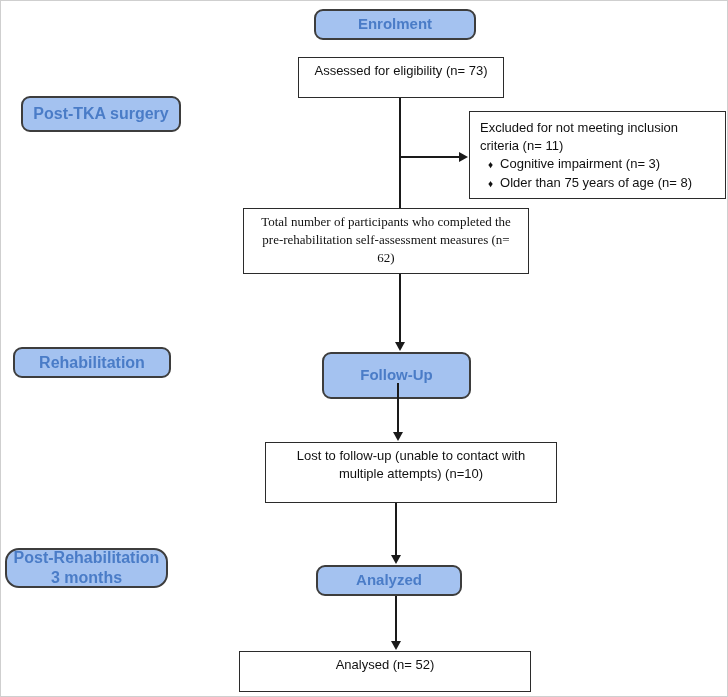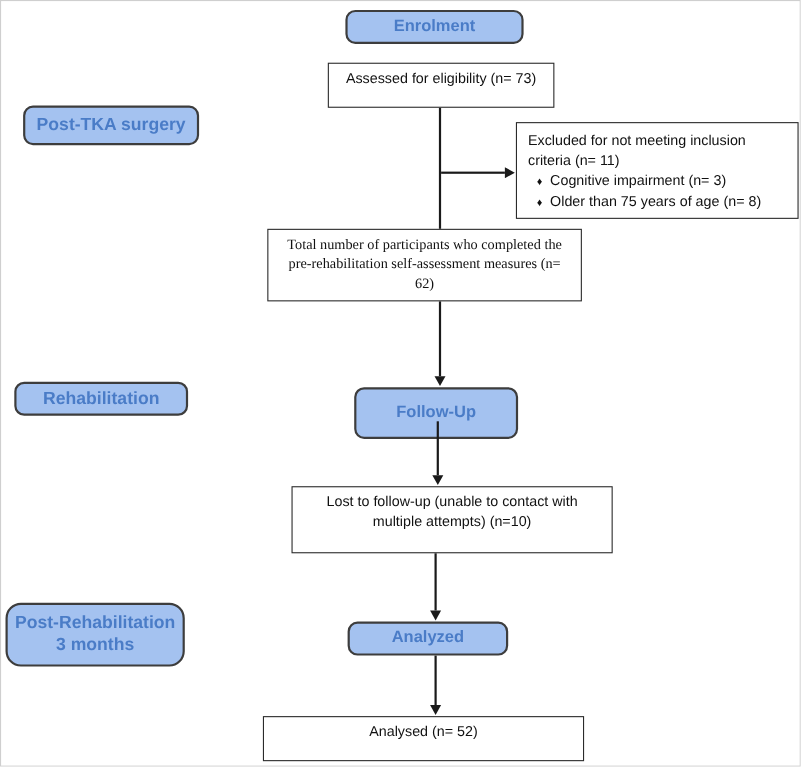--- a/index.html
+++ b/index.html
@@ -85,21 +85,21 @@
 
   
   #enrolment   { left: 313px; top: 8px;   width: 162px; height: 31px; }
   #assessed    { left: 297px; top: 56px;  width: 206px; height: 41px; }
   #post-tka    { left: 20px;  top: 95px;  width: 160px; height: 36px; font-size: 16px; }
   #excluded    { left: 468px; top: 110px; width: 257px; height: 88px; }
   #completed   { left: 242px; top: 207px; width: 286px; height: 66px; font-family: Liberation Serif, serif; }
   #rehab       { left: 12px;  top: 322px; width: 158px; height: 31px; font-size: 16px; margin-top: 24px; }
   #followup    { left: 321px; top: 351px; width: 149px; height: 47px; }
   #lost        { left: 264px; top: 441px; width: 292px; height: 61px; }
-  #post-rehab  { left: 4px;   top: 547px; width: 163px; height: 58px; border-radius: 14px; font-size: 16px; text-align: right; }
+  #post-rehab  { left: 4px;   top: 547px; width: 163px; height: 40px; border-radius: 14px; font-size: 16px; text-align: right; }
   #analyzed    { left: 315px; top: 564px; width: 146px; height: 31px; }
   #analysed    { left: 238px; top: 650px; width: 292px; height: 41px; }
 </style>
 </head>
 <body>
 
 <div class="canvas">
 
   <div class="pill" id="enrolment">
     <span>Enrolment</span>

